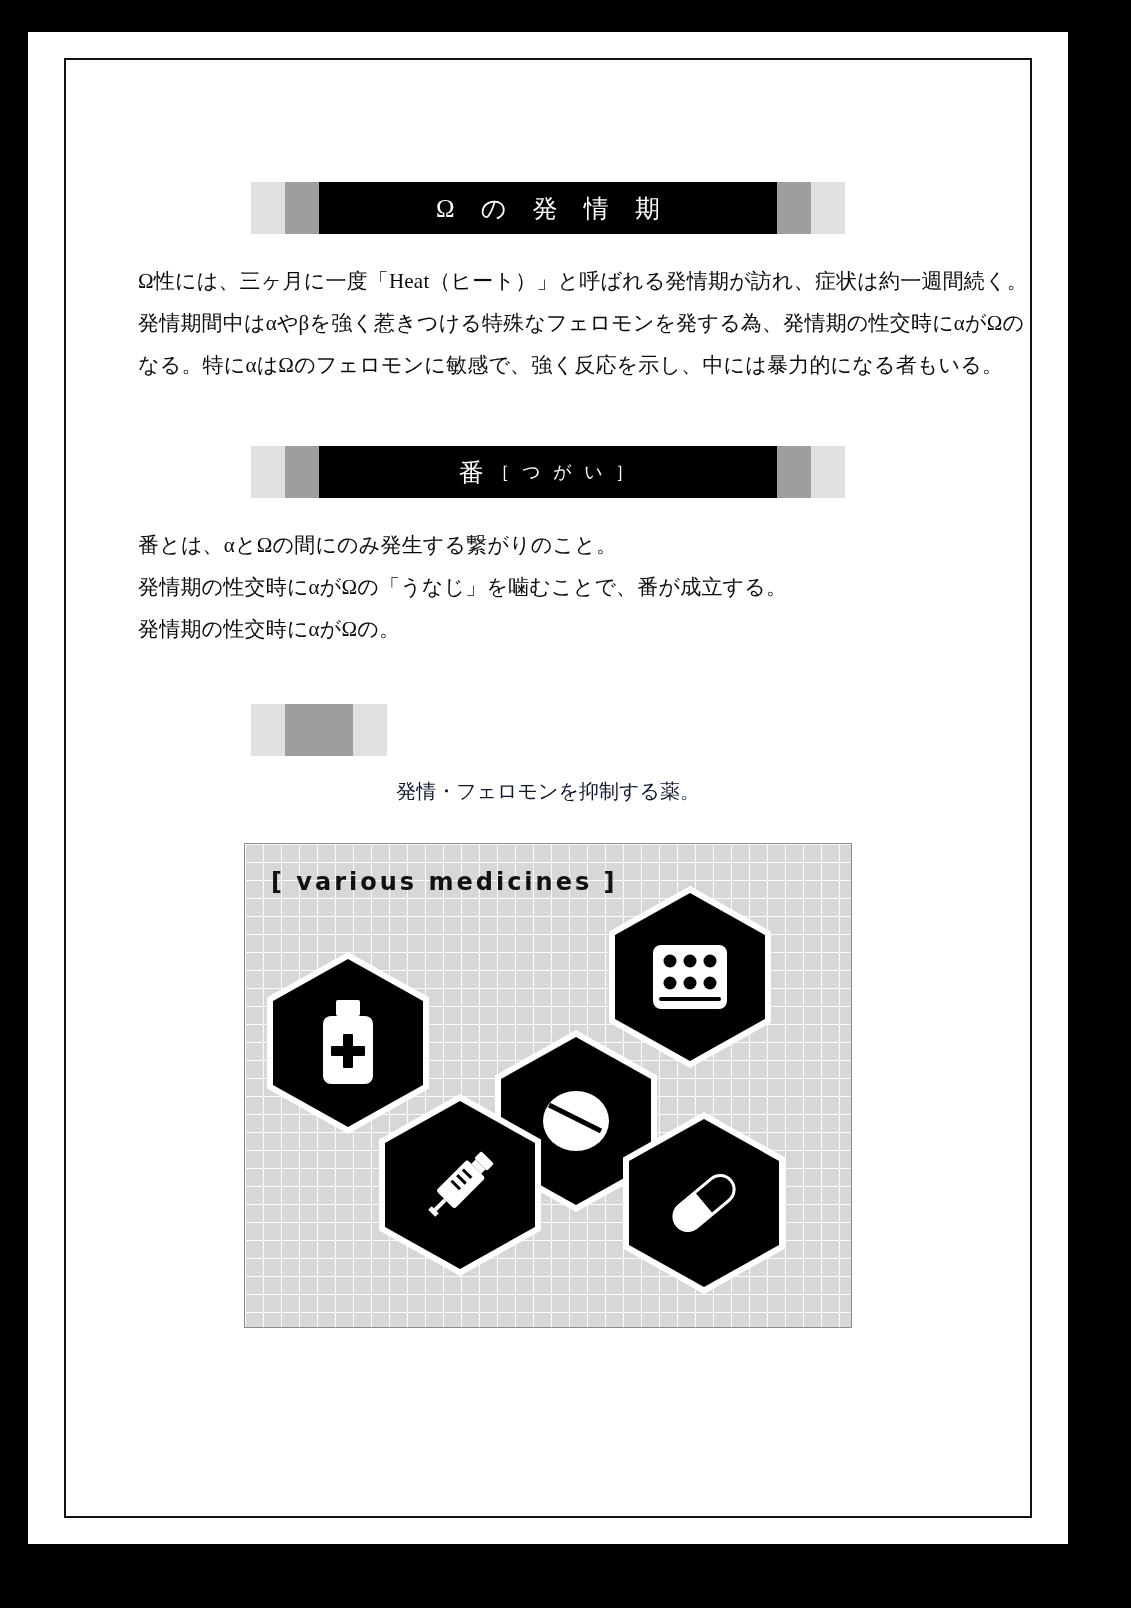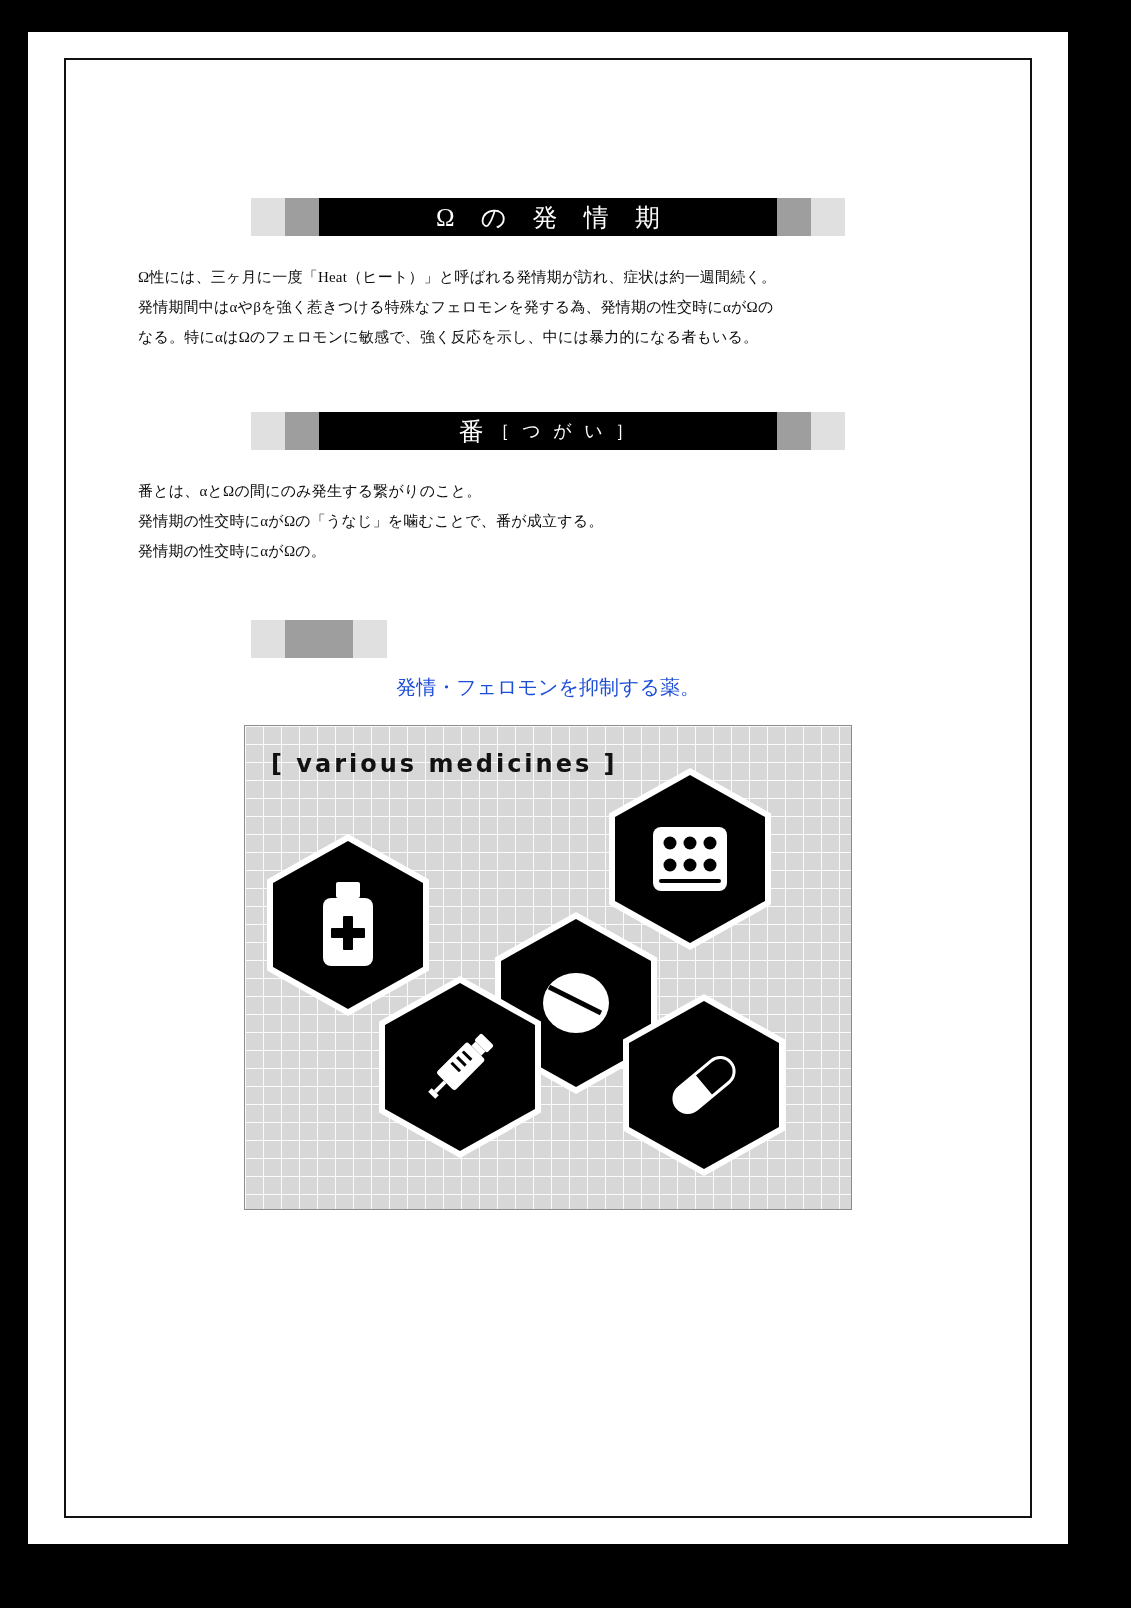--- a/index.html
+++ b/index.html
@@ -34,22 +34,22 @@
     position: absolute;
     left: 110px;
     top: 150px;
     width: 820px;
   }
 
   
   .banner {
     position: relative;
     width: 594px;
-    height: 38px;
-    margin: 16px auto;
+    height: 52px;
+    margin: 0 auto;
     display: flex;
     align-items: stretch;
   }
   .banner .seg-l1 { width: 34px; background: #e0e0e0; }
   .banner .seg-l2 { width: 34px; background: #9e9e9e; }
   .banner .seg-mid {
     flex: 1;
     background: #000000;
     color: #ffffff;
     display: flex;
@@ -72,42 +72,43 @@
   .ruby {
     font-size: 18px;
     letter-spacing: 4px;
     margin-left: 6px;
     vertical-align: 2px;
   }
 
   
   .para {
     margin-top: 26px;
-    font-size: 15px;
+    font-size: 21px;
     line-height: 2.0;
     color: #0b0b0b;
     letter-spacing: 0.2px;
   }
   .para .line { display: block; white-space: nowrap; }
 
   .section { margin-bottom: 60px; }
   .section.tight { margin-bottom: 54px; }
 
   .subtitle {
     text-align: center;
     font-size: 20px;
-    color: #1d4ed8;
+    margin-top: 22px;
+    color: #0f172a;
   }
 
   
   .panel {
     position: relative;
     width: 608px;
     height: 485px;
-    margin: 24px auto 0 auto;
+    margin: 38px auto 0 auto;
     background:
       repeating-linear-gradient(to right, rgba(255,255,255,0.9) 0 1px, rgba(0,0,0,0) 1px 18px),
       repeating-linear-gradient(to bottom, rgba(255,255,255,0.9) 0 1px, rgba(0,0,0,0) 1px 18px),
       #d7d7d7;
     border: 1px solid #8c8c8c;
     box-sizing: border-box;
   }
   .panel-label {
     position: absolute;
     left: 26px;

